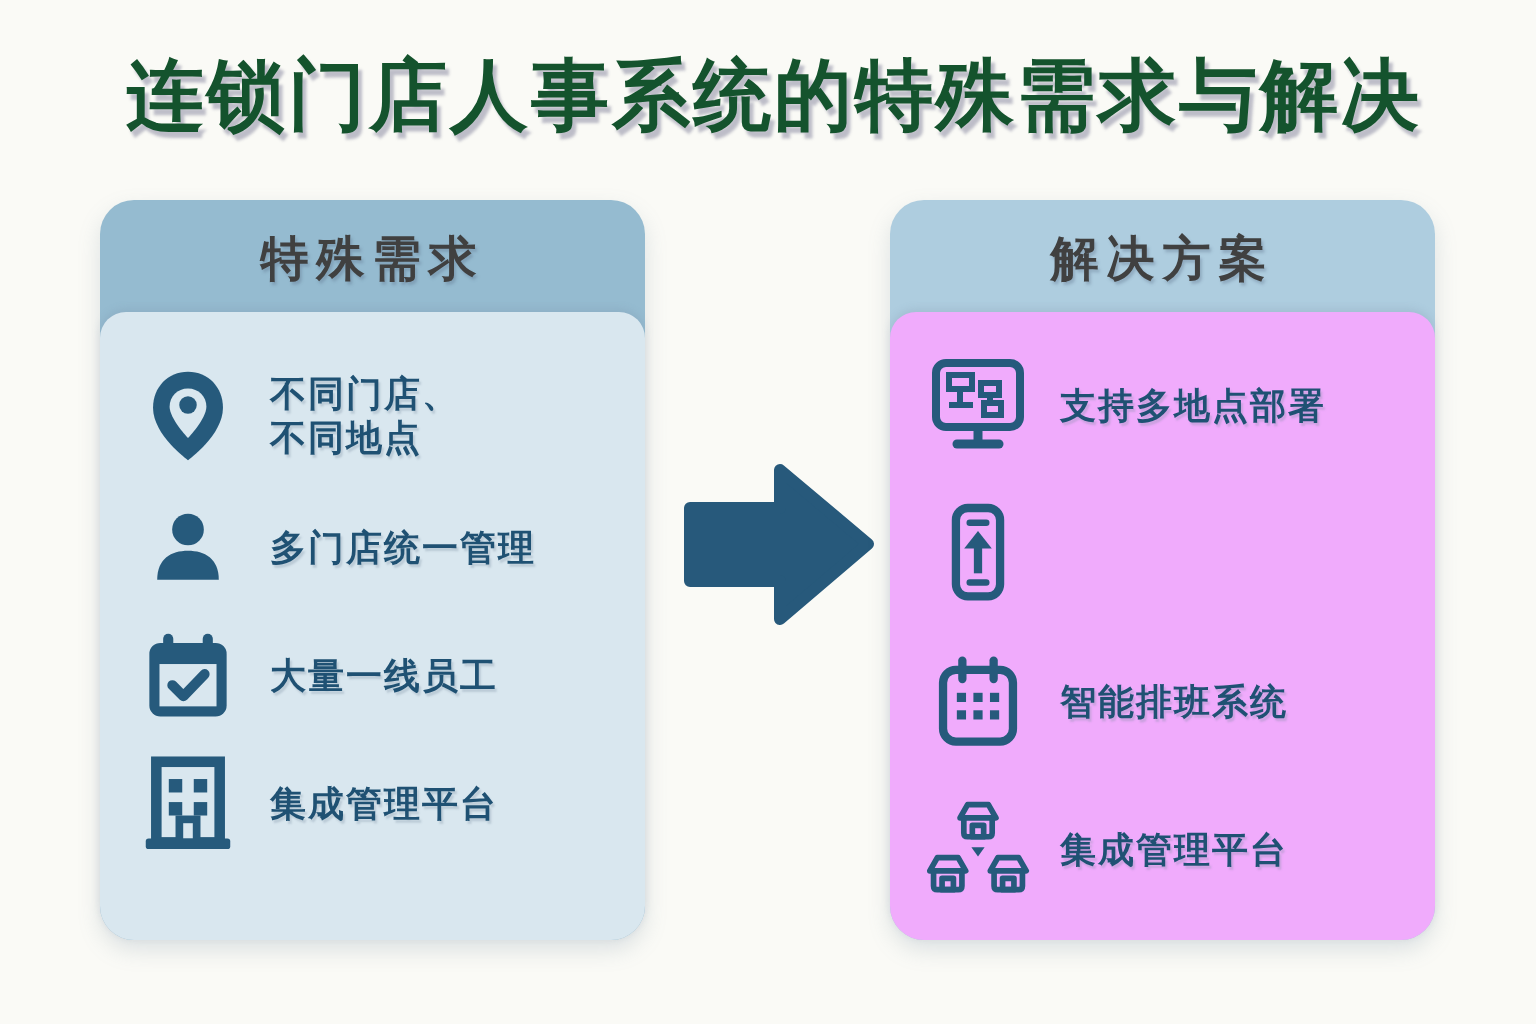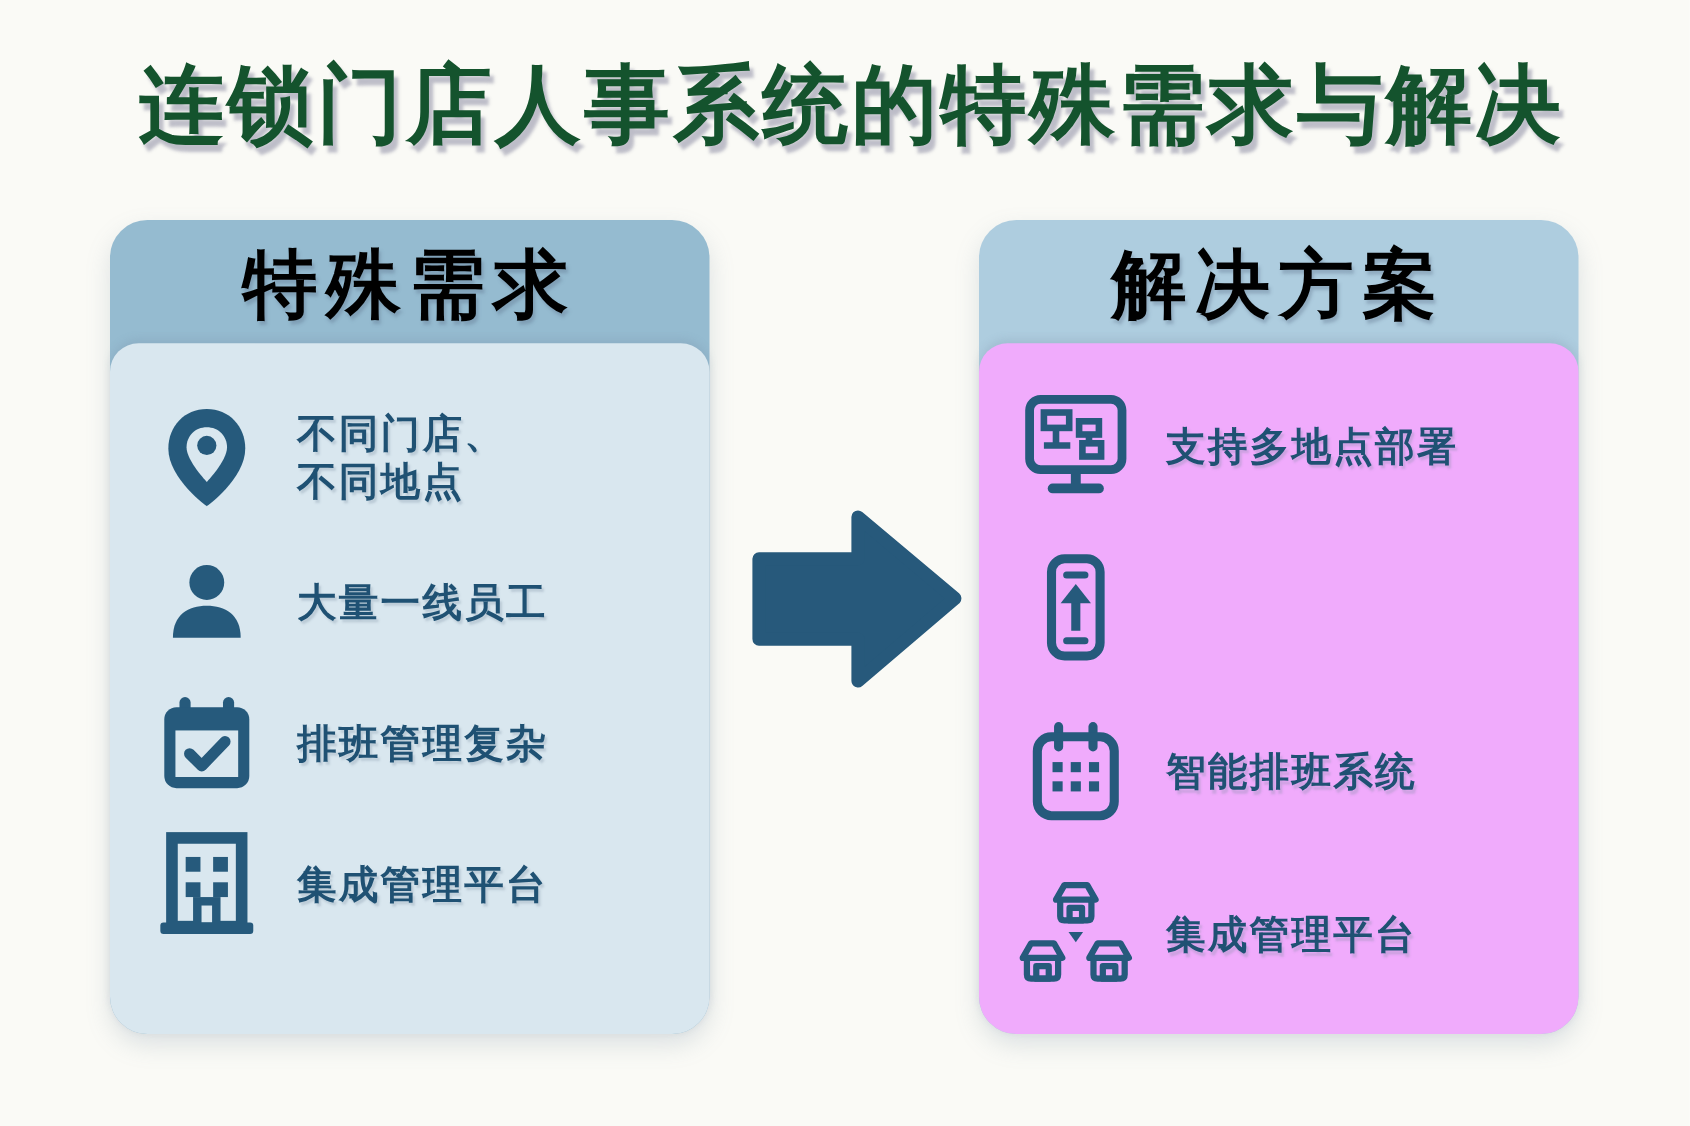--- a/index.html
+++ b/index.html
@@ -20,21 +20,21 @@
   }
   .panel{
     position:absolute; top:200px; width:545px; height:740px;
     border-radius:34px;
     box-shadow:0 10px 22px rgba(120,140,160,0.22);
   }
   .panel-left{left:100px; background:#95bbd0;}
   .panel-right{left:890px; background:#aecddf;}
   .panel-header{
     height:118px; display:flex; align-items:center; justify-content:center;
-    font-size:68px; font-weight:900; letter-spacing:8px; color:#000000;
+    font-size:48px; font-weight:900; letter-spacing:8px; color:#404040;
     text-shadow:2px 3px 3px rgba(90,110,135,0.35);
   }
   .panel-body{
     position:absolute; top:112px; left:0; right:0; bottom:0;
     border-radius:26px 26px 34px 34px;
     box-shadow:0 -3px 8px rgba(110,130,155,0.20);
     padding:44px 34px 0 36px; box-sizing:border-box;
     display:flex; flex-direction:column;
   }
   .panel-left  .panel-body{background:#d9e7ef;}
@@ -77,34 +77,34 @@
         <span class="row-label"><span>不同门店、</span><br><span>不同地点</span></span>
       </div>
 
       <div class="row">
         <span class="icon-box">
           <svg width="88" height="92" viewBox="0 0 100 100">
             <circle cx="50" cy="29" r="18" fill="#265a7c"></circle>
             <path d="M15 86 C15 62 31 53 50 53 C69 53 85 62 85 86 Z" fill="#265a7c"></path>
           </svg>
         </span>
-        <span class="row-label">大量一线员工</span>
+        <span class="row-label">多门店统一管理</span>
       </div>
 
       <div class="row">
         <span class="icon-box">
           <svg width="92" height="96" viewBox="0 0 100 100">
             <rect x="23" y="4" width="11" height="22" rx="5.5" fill="#265a7c"></rect>
             <rect x="66" y="4" width="11" height="22" rx="5.5" fill="#265a7c"></rect>
             <rect x="8" y="14" width="84" height="80" rx="12" fill="#265a7c"></rect>
             <rect x="19" y="37" width="62" height="46" fill="#d9e7ef"></rect>
             <path d="M33 60 L45 72 L68 48" fill="none" stroke="#265a7c" stroke-width="11" stroke-linecap="round" stroke-linejoin="round"></path>
           </svg>
         </span>
-        <span class="row-label">排班管理复杂</span>
+        <span class="row-label">大量一线员工</span>
       </div>
 
       <div class="row">
         <span class="icon-box">
           <svg width="96" height="100" viewBox="0 0 100 104">
             <rect x="17" y="8" width="66" height="84" fill="none" stroke="#265a7c" stroke-width="11"></rect>
             <rect x="30" y="26" width="14" height="14" fill="#265a7c"></rect>
             <rect x="56" y="26" width="14" height="14" fill="#265a7c"></rect>
             <rect x="30" y="50" width="14" height="14" fill="#265a7c"></rect>
             <rect x="56" y="50" width="14" height="14" fill="#265a7c"></rect>

